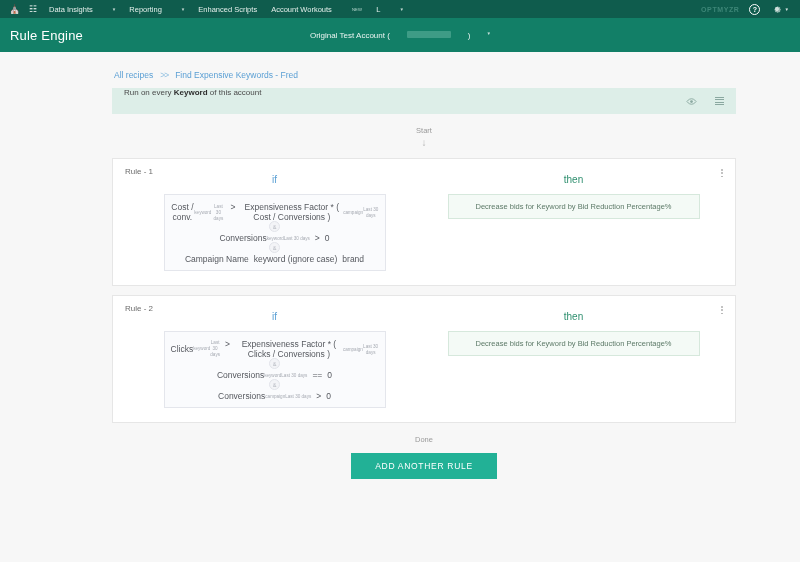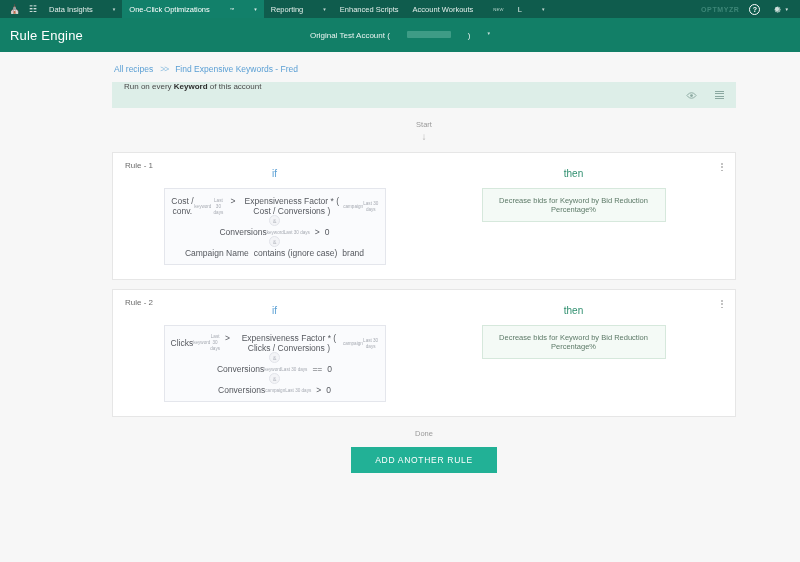--- a/index.html
+++ b/index.html
@@ -88,21 +88,21 @@
     border-radius: 1px;
   }
 
   
   .content {
     background: #f7f7f7;
     height: calc(562px - 18px - 34px);
     padding: 12px 0 0 0;
     overflow: hidden;
   }
-  .inner { width: 672px; margin: 0 auto; padding-left: 48px; }
+  .inner { width: 672px; margin: 6px auto; padding-left: 48px; }
 
   .breadcrumb {
     font-size: 8.5px;
     color: #5a9fd4;
     display: flex; align-items: center; gap: 7px;
     padding-left: 2px;
     margin-bottom: 8px;
   }
   .breadcrumb .crumb-link { color: #5a9fd4; }
   .breadcrumb .sep { color: #8fbfe0; letter-spacing: -1px; }
@@ -203,21 +203,21 @@
     background: #f3f4f7;
     border: 1px solid #e2e4ea;
     color: #b6b9c1;
     font-size: 5.5px;
     display: flex; align-items: center; justify-content: center;
   }
 
   .action-box {
     border: 1px solid #d6e8dc;
     background: #f4faf6;
-    width: 184px;
+    width: 252px;
     margin: 0 auto;
     padding: 7px 8px;
     text-align: center;
     font-size: 7.5px;
     color: #5d7a68;
   }
 
   .done-label {
     text-align: center;
     font-size: 7.5px;
@@ -242,25 +242,20 @@
 
 <div class="topnav">
   <div class="nav-icon">⛪</div>
   <div class="nav-icon">☷</div>
 
   <div class="nav-item">
     <span>Data Insights</span>
     <span class="caret">▾</span>
   </div>
 
-  <div class="nav-item active">
-    <span>One-Click Optimizations</span>
-      <span class="sup-tm">™</span>
-    <span class="caret">▾</span>
-  </div>
 
   <div class="nav-item">
     <span>Reporting</span>
     <span class="caret">▾</span>
   </div>
 
   <div class="nav-item">
     <span>Enhanced Scripts</span>
   </div>
 
@@ -373,21 +368,21 @@
 
             <div class="joiner">
               <span class="joiner-badge">&amp;</span>
             </div>
 
             <div class="cond">
               <div class="cond-sub-row">
                 <span class="operand">
                   <span class="oname">Campaign Name</span>
                 </span>
-                <span class="op-symbol">contains (ignore case)</span>
+                <span class="op-symbol">keyword (ignore case)</span>
                 <span class="operand">
                   <span class="oname">brand</span>
                 </span>
               </div>
             </div>
 
           </div>
         </div>
         <div class="col-then">
           <div class="col-head then">then</div>

